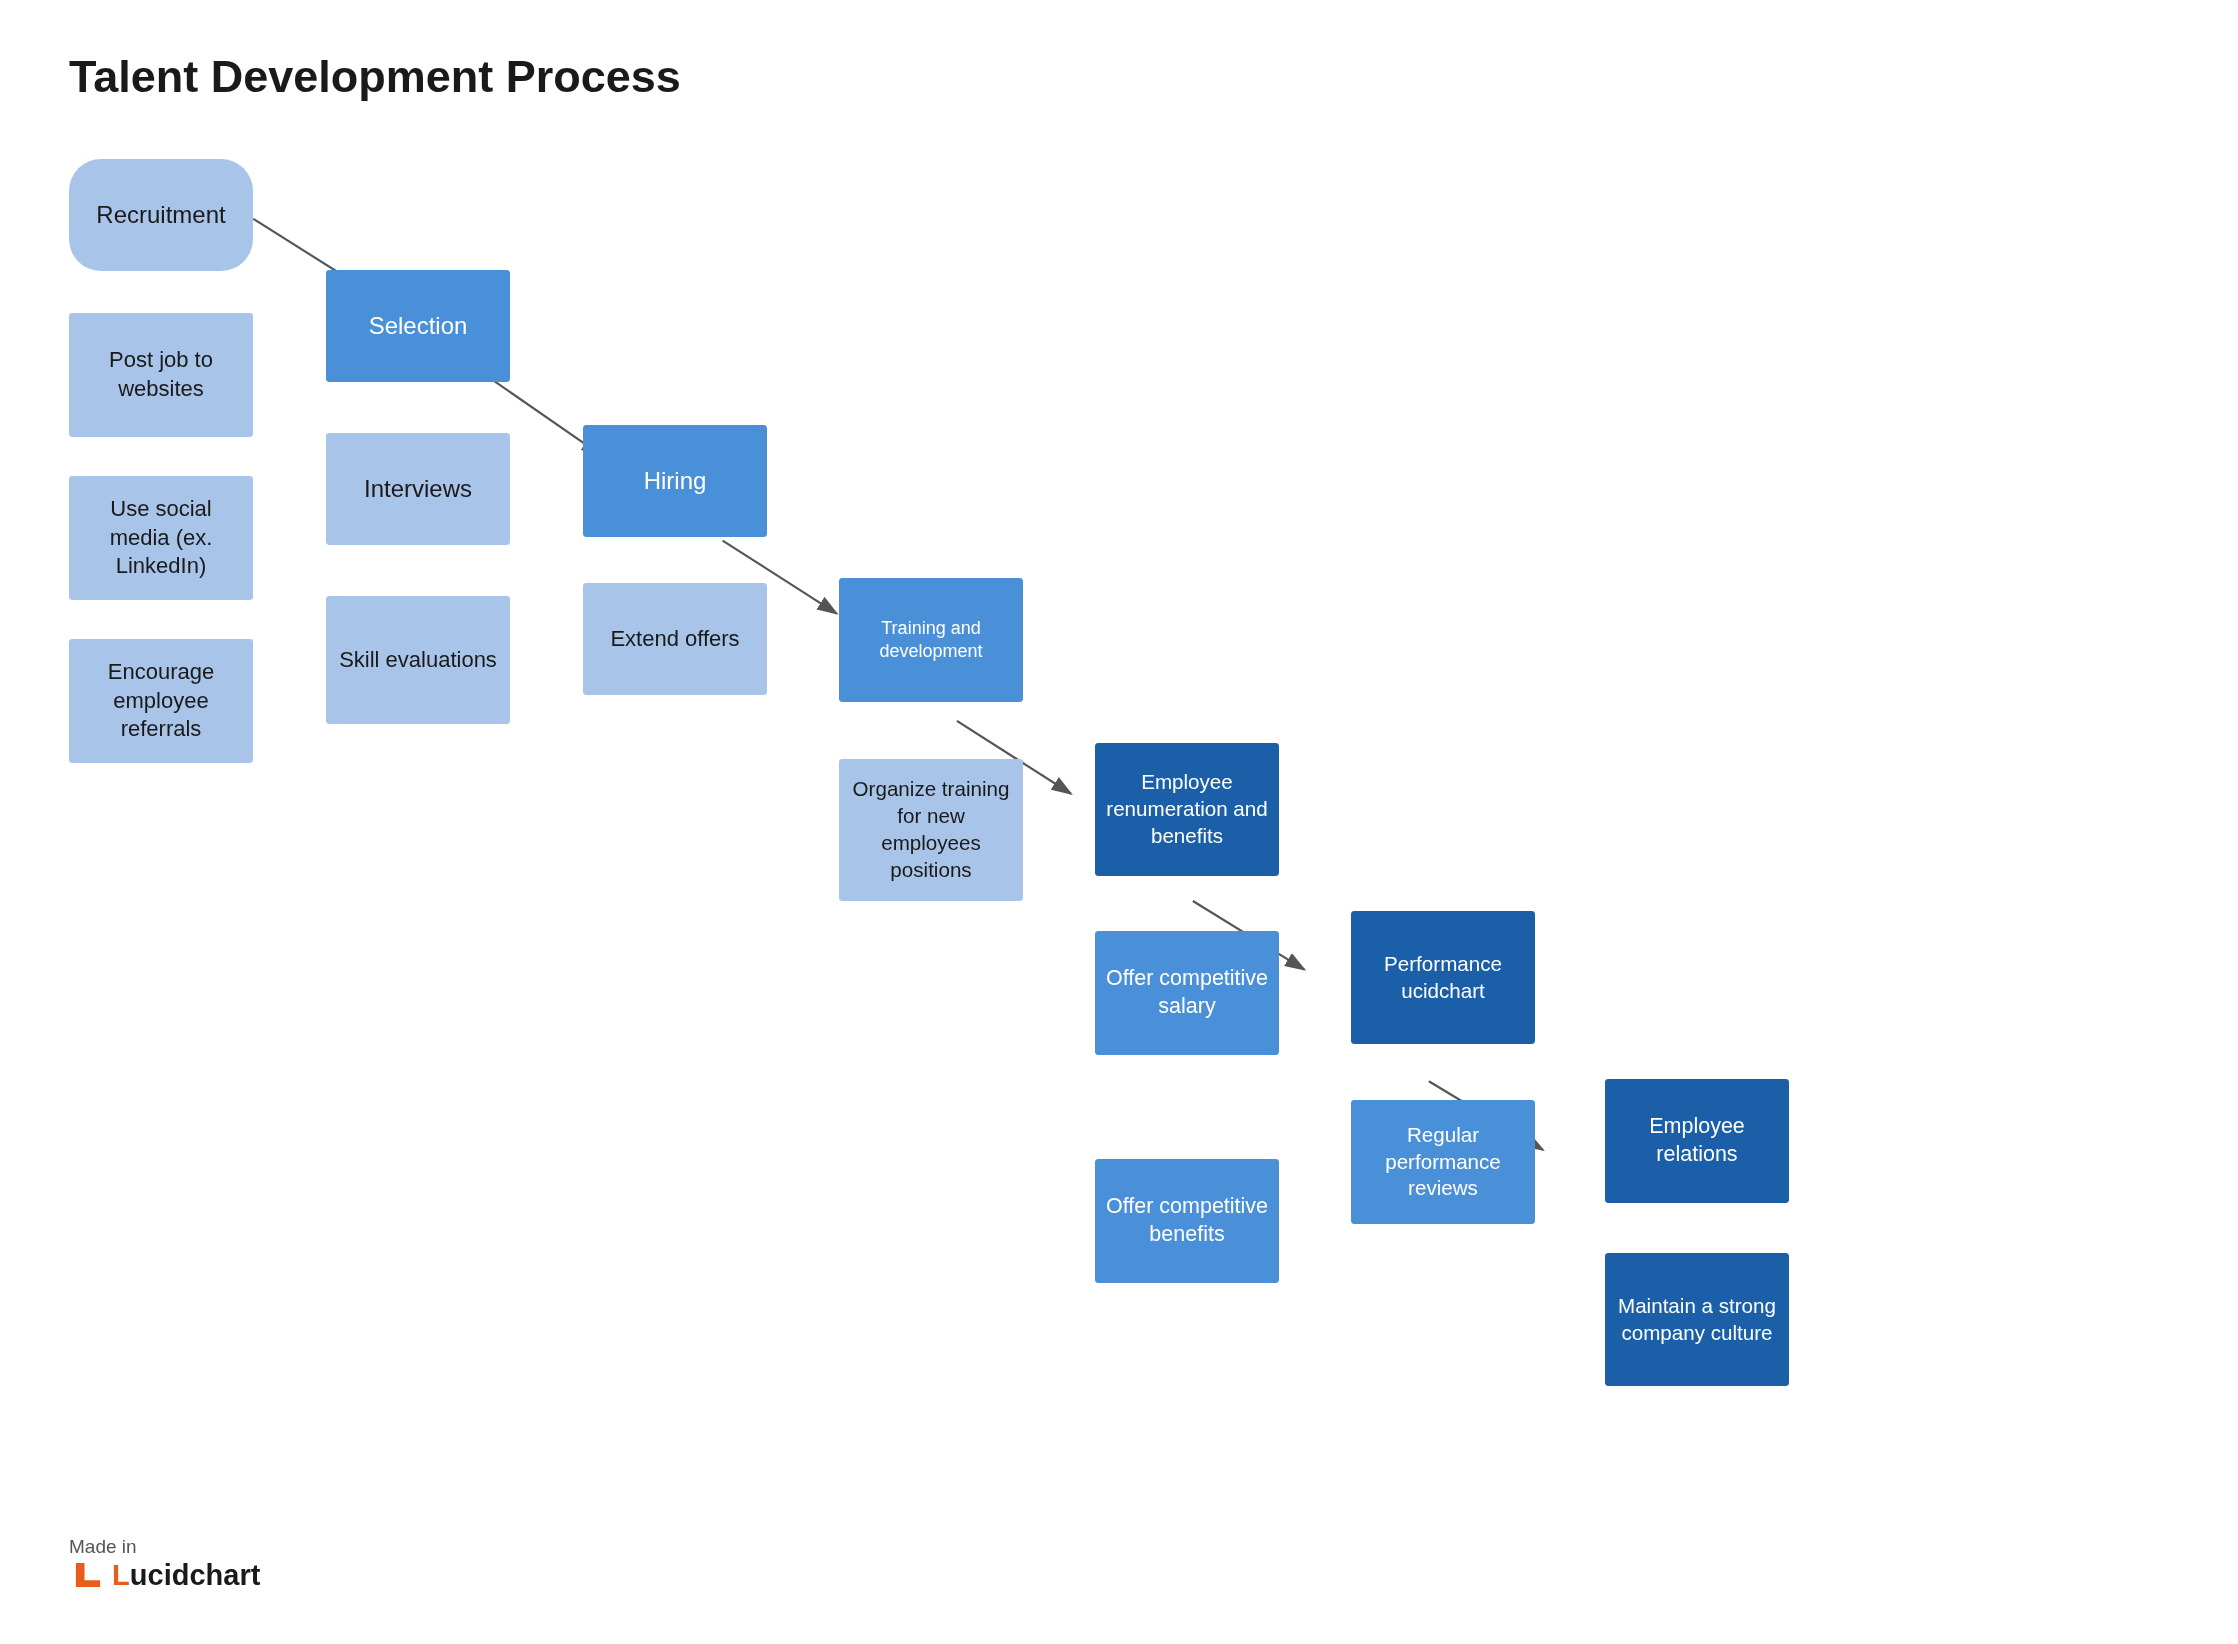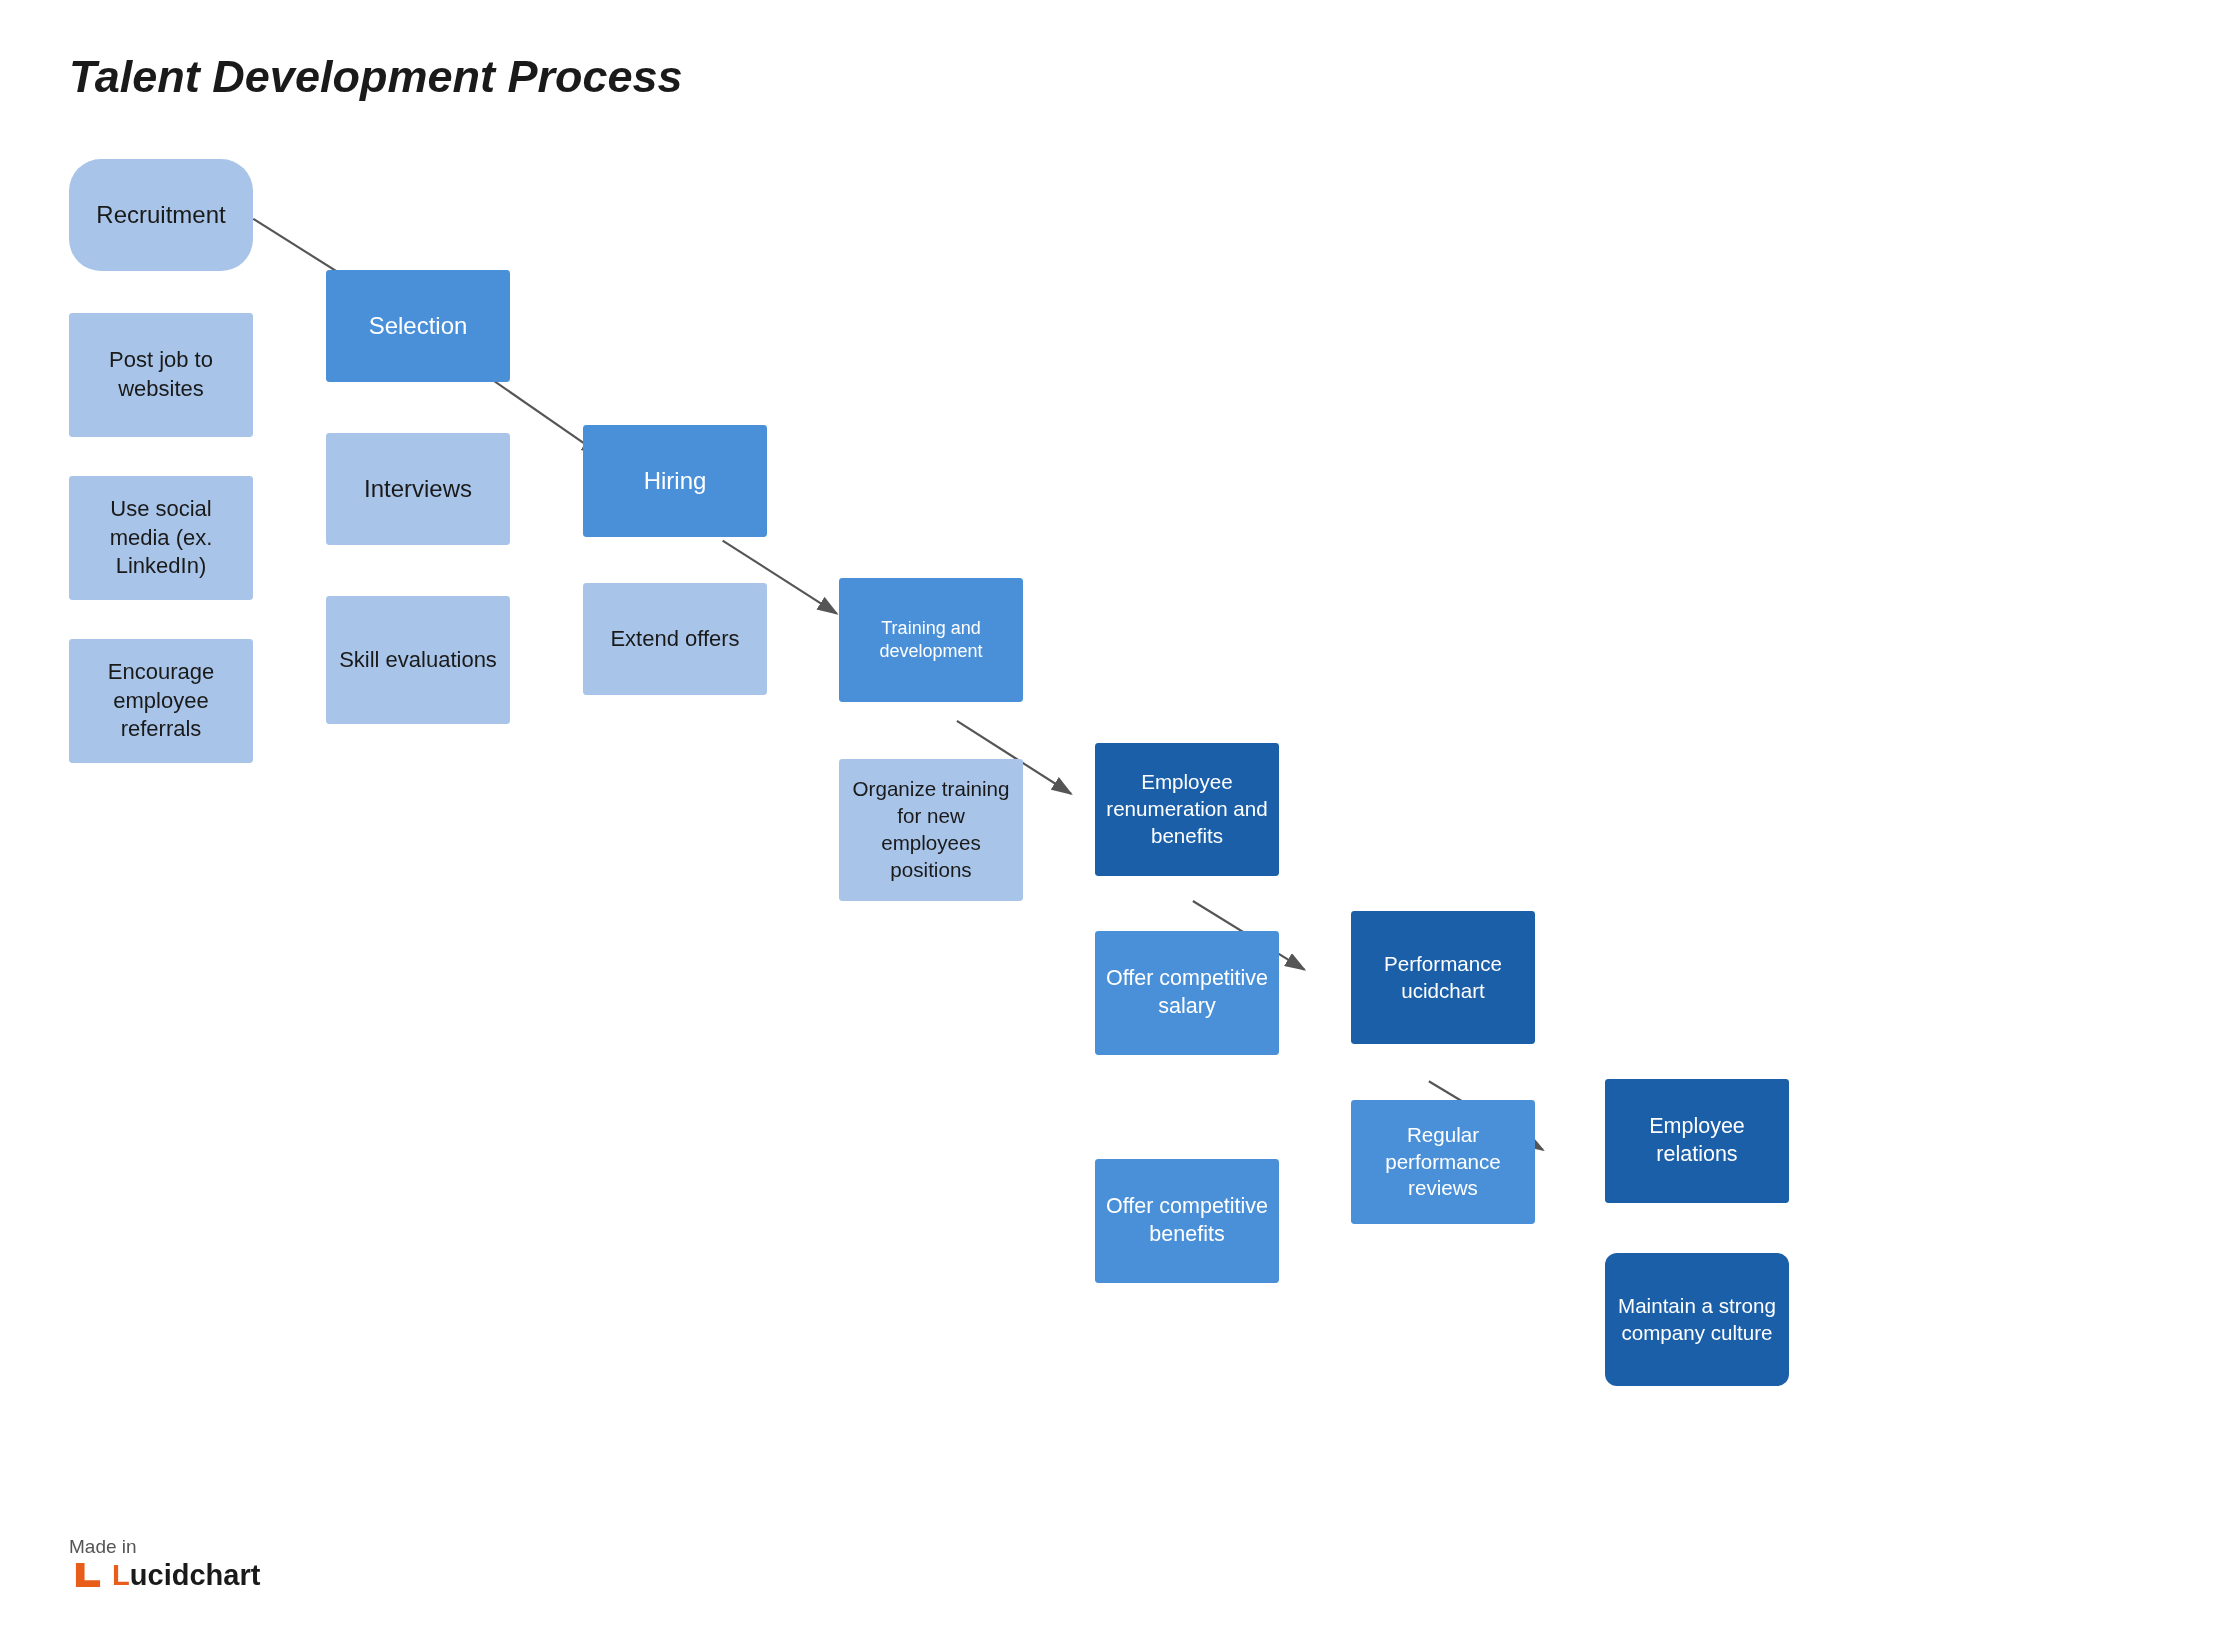--- a/index.html
+++ b/index.html
@@ -12,21 +12,20 @@
       overflow: hidden;
     }
 
     .page-title {
       position: absolute;
       top: 51px;
       left: 69px;
       font-size: 45px;
       font-weight: 700;
       color: #1a1a1a;
-      font-style: italic;
     }
 
     
     .box {
       position: absolute;
       display: flex;
       align-items: center;
       justify-content: center;
       text-align: center;
       border-radius: 3.4px;
@@ -150,21 +149,21 @@
 <div class="box box-mid" style="left:1095px; top:931px; width:184px; height:124px; font-size:21.5px;">Offer competitive salary</div>
 
 <div class="box box-mid" style="left:1095px; top:1111px; width:184px; height:124px; font-size:21.5px;margin-top:48px;">Offer competitive benefits</div>
 
 <div class="box box-dark" style="left:1351px; top:911px; width:184px; height:133px; font-size:20.6px;">Performance ucidchart</div>
 
 <div class="box box-mid" style="left:1351px; top:1100px; width:184px; height:124px; font-size:20.6px;">Regular performance reviews</div>
 
 <div class="box box-dark" style="left:1605px; top:1079px; width:184px; height:124px; font-size:21.5px;">Employee relations</div>
 
-<div class="box box-dark" style="left:1605px; top:1253px; width:184px; height:133px; font-size:20.6px;border-radius:12px;">Maintain a strong company culture</div>
+<div class="box box-dark" style="left:1605px; top:1253px; width:184px; height:133px; font-size:20.6px;">Maintain a strong company culture</div>
 
 <div class="footer">
   <div style="display:flex; flex-direction:column; align-items:flex-start;">
     <span class="footer-made-in">Made in</span>
     <div class="lucidchart-logo">
 
       <svg class="lucid-icon" viewBox="0 0 44 44">
         <path d="M8 36 L8 8 L18 8 L18 28 L36 28 L36 36 Z" fill="#e85d1a"></path>
       </svg>
       <span class="lucid-text"><span style="color:#e85d1a;">L</span><span style="color:#1a1a1a;">ucidchart</span></span>

